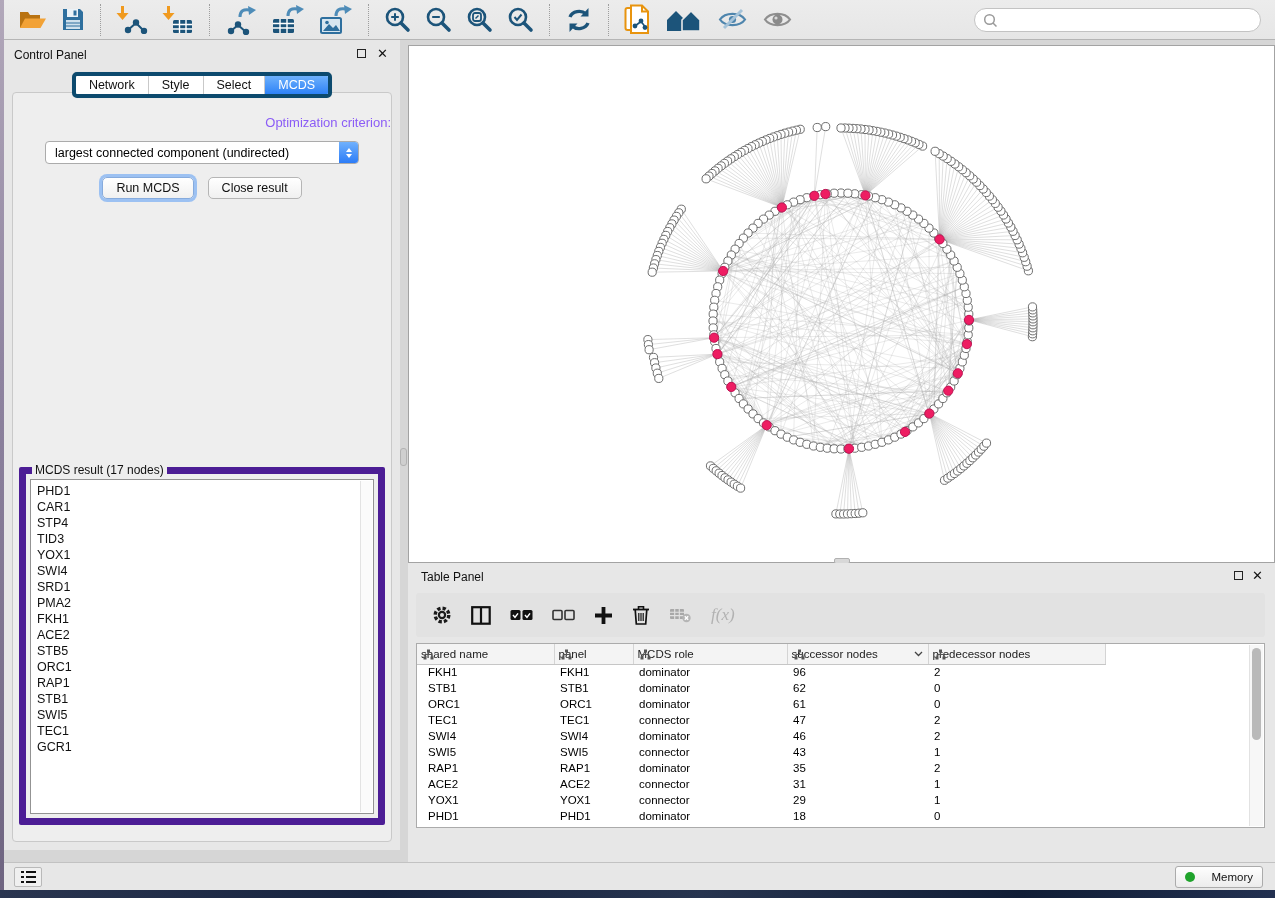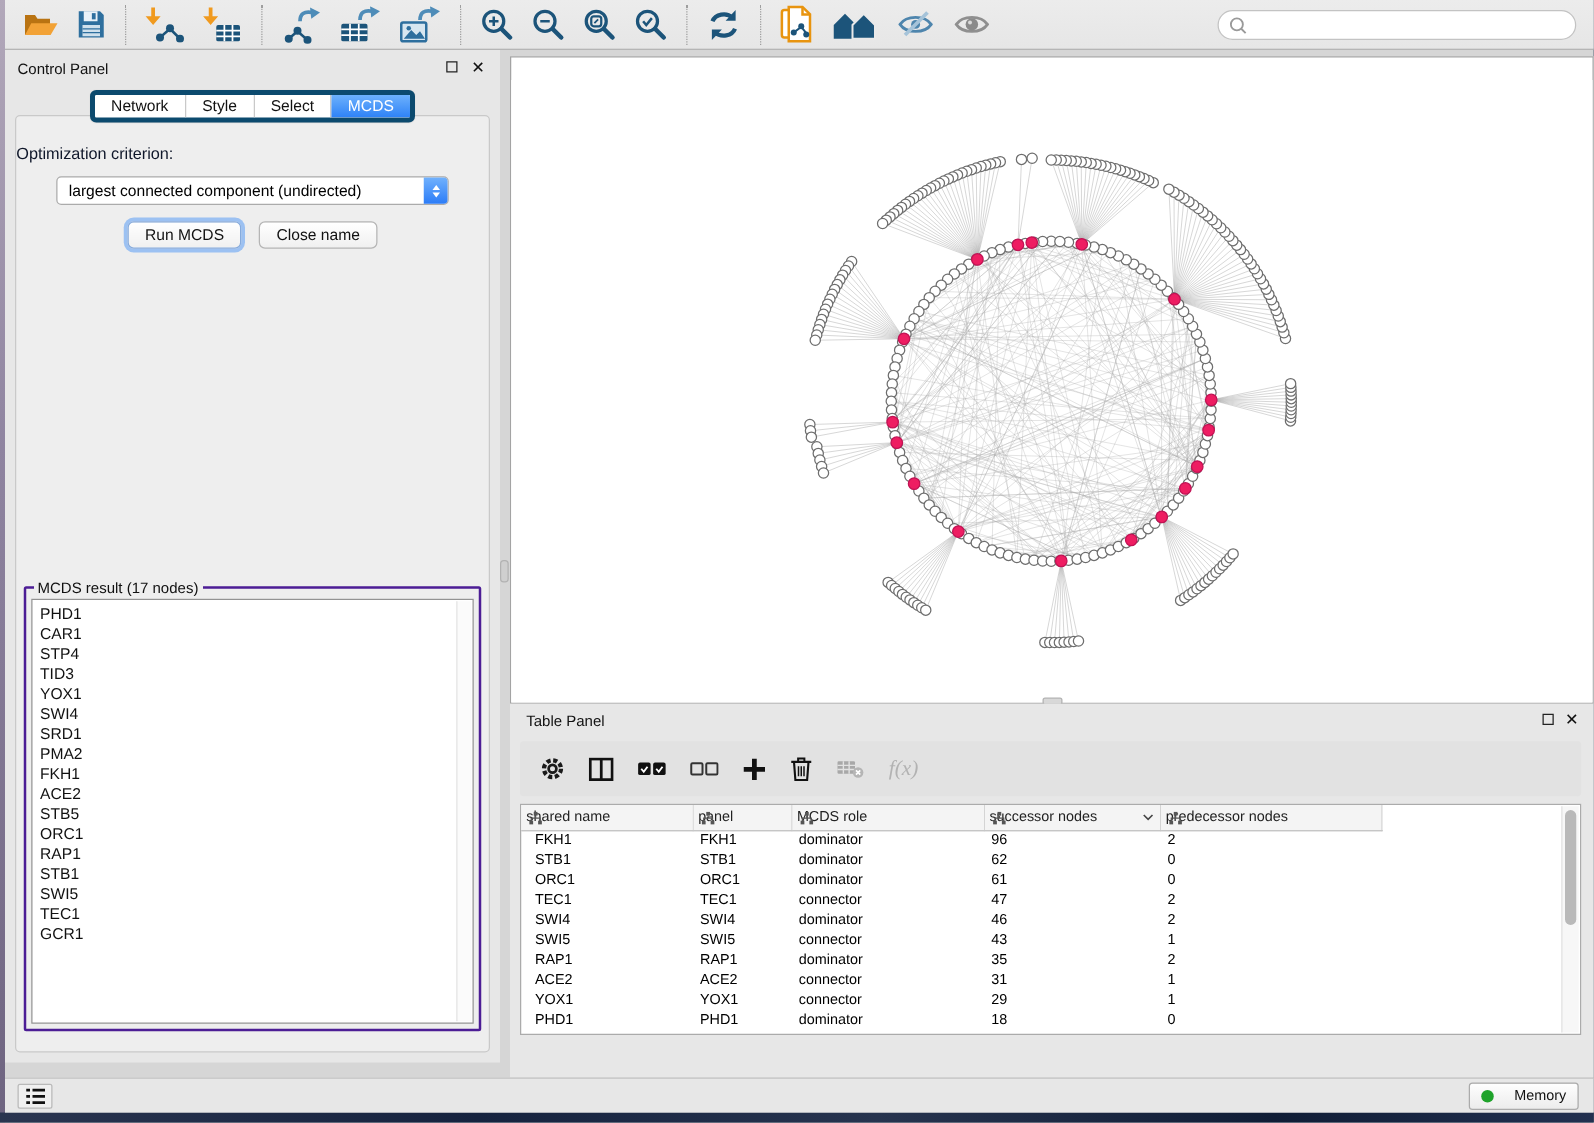--- a/index.html
+++ b/index.html
@@ -25,29 +25,29 @@
   .float-ic{display:inline-block;width:9px;height:9px;border:1.5px solid #222;position:absolute;top:9px}
   .close-ic{position:absolute;top:6px;font-size:13px;font-weight:bold;color:#111;cursor:pointer}
   .cp-head .float-ic{right:34px}
   .cp-head .close-ic{right:12px}
   .cp-tabs-row{position:absolute;top:32px;left:0;right:0;text-align:center;z-index:2}
   .seg-group{display:inline-flex;background:#fff;border:4px solid #0c4a6e;border-radius:5px;overflow:hidden;box-shadow:0 0 1px rgba(0,0,0,.12)}
   .seg{padding:2px 13px;font-size:12.5px;color:#111;border-left:1px solid #c9c9c9;cursor:pointer;white-space:nowrap}
   .seg:first-child{border-left:none}
   .seg.active{background:linear-gradient(#6db1fc,#2e82f7);color:#fff}
   .cp-card{position:absolute;left:8px;right:8px;top:52px;bottom:8px;background:#eeeeee;border:1px solid #c9c9c9;border-radius:4px}
-  .opt-label{margin-top:22px;text-align:left;font-size:13px;color:#0f172a}
+  .opt-label{margin-top:22px;text-align:right;font-size:13px;color:#8b5cf6}
   .dropdown{width:314px;height:23px;margin:11px auto 0;background:#fff;border:1px solid #ababab;border-radius:4px;display:flex;align-items:center;font-size:12.5px;padding-left:9px;cursor:pointer;position:relative}
   .stepper{margin-left:auto;width:19px;height:21px;background:linear-gradient(#70b1fd,#2c7cf7);border-radius:0 3px 3px 0;display:flex;flex-direction:column;align-items:center;justify-content:center;gap:2px}
   .tri-up{width:0;height:0;border-left:3.5px solid transparent;border-right:3.5px solid transparent;border-bottom:4.5px solid #fff}
   .tri-dn{width:0;height:0;border-left:3.5px solid transparent;border-right:3.5px solid transparent;border-top:4.5px solid #fff}
   .btn-row{margin-top:13px;display:flex;justify-content:center;gap:14px}
   .btn{font-size:12.5px;color:#111;padding:3px 13px;border:1px solid #b5b5b5;border-radius:5px;background:linear-gradient(#ffffff,#f0f0f0);cursor:pointer}
   .btn.focusring{box-shadow:0 0 0 3px rgba(90,156,246,.55);border-color:#86abdd}
-  .results{position:absolute;left:6px;right:6px;top:370px;bottom:16px;border:2px solid #4c1d95;border-radius:2px;padding:0}
+  .results{position:absolute;left:6px;right:6px;top:370px;bottom:16px;border:7px solid #4c1d95;border-radius:2px;padding:0}
   .results legend{font-size:12px;color:#111;margin-left:6px;padding:0 3px}
   .list-wrap{position:absolute;left:4px;right:4px;top:2px;bottom:4px;background:#fff;border:1px solid #939393}
   .list-wrap ul{list-style:none;padding:3px 0 0 6px;font-size:12.5px;line-height:16px;color:#111}
   .list-scroll{position:absolute;top:1px;bottom:1px;right:1px;width:12px;background:#fbfbfb;border-left:1px solid #e3e3e3}
 
   
   .vdivider{position:absolute;left:396px;top:0;width:8px;bottom:0;cursor:col-resize}
   .vhandle{position:absolute;top:408px;left:0;width:7px;height:18px;background:#cfcfcf;border:1px solid #b2b2b2;border-radius:3px}
 
   
@@ -264,21 +264,21 @@
         <div class="opt-label">Optimization criterion:</div>
         <div class="dropdown">
           <span>largest connected component (undirected)</span>
           <span class="stepper">
               <span class="tri-up"></span>
               <span class="tri-dn"></span>
             </span>
         </div>
         <div class="btn-row">
           <button class="btn focusring">Run MCDS</button>
-          <button class="btn">Close name</button>
+          <button class="btn">Close result</button>
         </div>
         <fieldset class="results">
           <legend>MCDS result (17 nodes)</legend>
           <div class="list-wrap">
             <ul id="mcds-list">
                 <li>PHD1</li>
                 <li>CAR1</li>
                 <li>STP4</li>
                 <li>TID3</li>
                 <li>YOX1</li>

